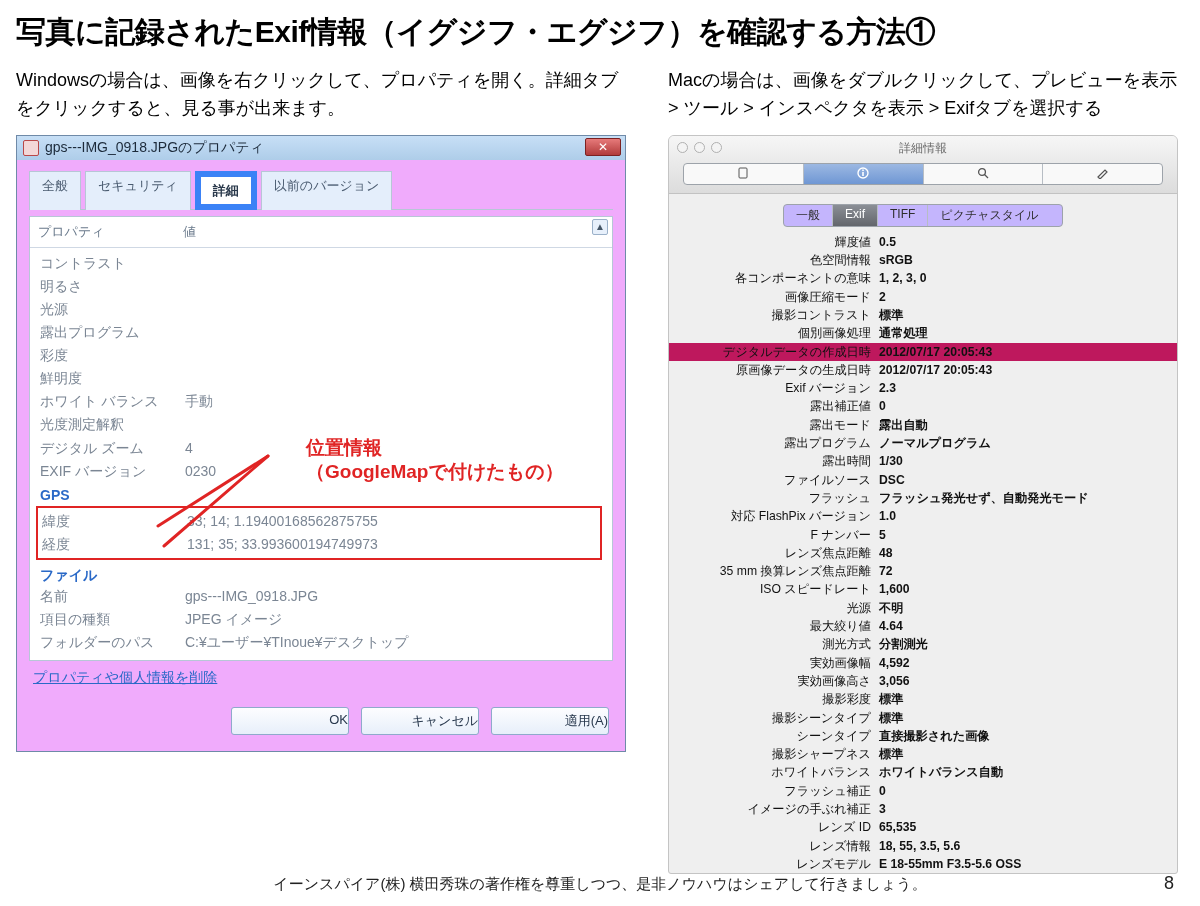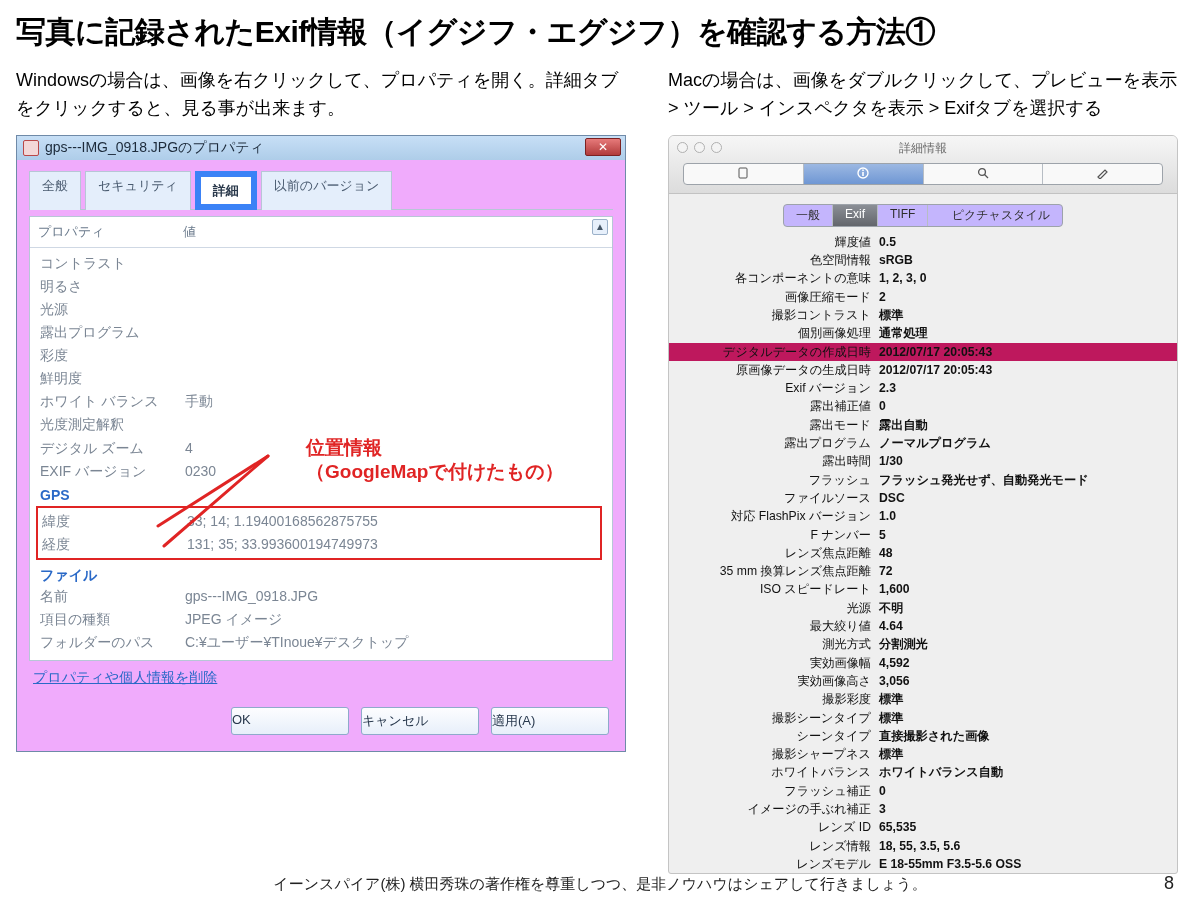--- a/index.html
+++ b/index.html
@@ -171,21 +171,21 @@
     padding: 14px 4px 4px 4px;
   }
   .win-btn {
     border: 1px solid #8faacb;
     background: linear-gradient(#fdfdff,#e7effa);
     border-radius: 3px;
     font-size: 13px;
     color: #28384d;
     padding: 4px 0;
     width: 118px;
-    text-align: left;
+    text-align: right;
   }
 
   
   .mac-frame {
     width: 510px;
     border: 1px solid #c4c4c4;
     border-radius: 6px 6px 3px 3px;
     background: #efefef;
     overflow: hidden;
     font-size: 12.5px;
@@ -245,21 +245,21 @@
     overflow: hidden;
     background: #c4b5fd;
     font-size: 12px;
   }
   .mac-tab {
     flex: 0 0 auto;
     padding: 2px 12px;
     border-right: 1px solid #b7bdc4;
     color: #2e2e2e;
   }
-  .mac-tab:last-child { border-right: none; flex: 1; text-align: right; }
+  .mac-tab:last-child { border-right: none; flex: 1; }
   .mac-tab.sel {
     background: linear-gradient(#8b8f96,#63666c);
     color: #fff;
   }
 
   .mac-kv {
     font-size: 12.2px;
     line-height: 1.5;
     color: #111;
   }
@@ -503,26 +503,26 @@
           </div>
           <div class="row">
             <div class="k">露出プログラム</div>
             <div class="v">ノーマルプログラム</div>
           </div>
           <div class="row">
             <div class="k">露出時間</div>
             <div class="v">1/30</div>
           </div>
           <div class="row">
+            <div class="k">ファイルソース</div>
+            <div class="v">DSC</div>
+          </div>
+          <div class="row">
             <div class="k">フラッシュ</div>
             <div class="v">フラッシュ発光せず、自動発光モード</div>
-          </div>
-          <div class="row">
-            <div class="k">ファイルソース</div>
-            <div class="v">DSC</div>
           </div>
           <div class="row">
             <div class="k">対応 FlashPix バージョン</div>
             <div class="v">1.0</div>
           </div>
           <div class="row">
             <div class="k">F ナンバー</div>
             <div class="v">5</div>
           </div>
           <div class="row">

